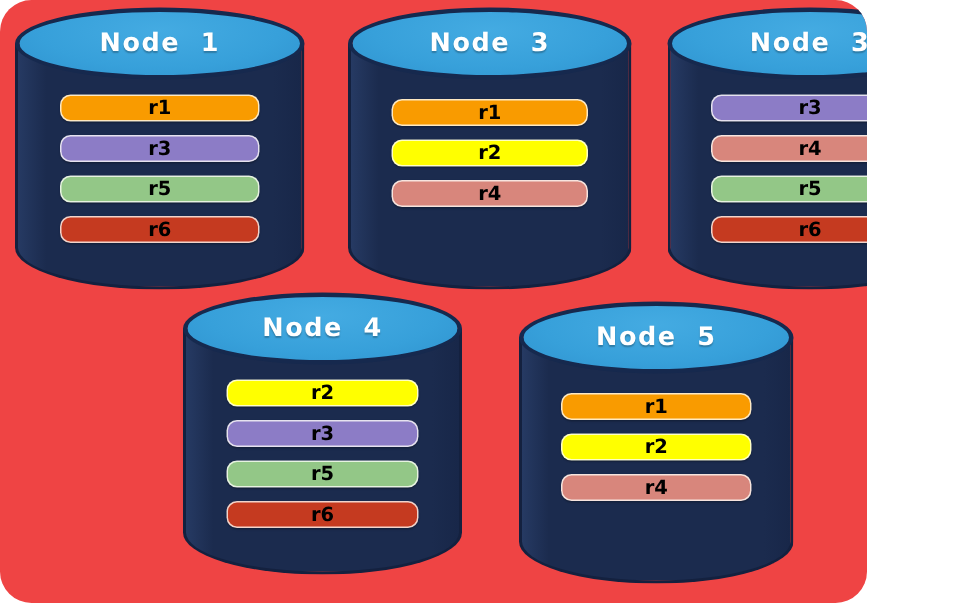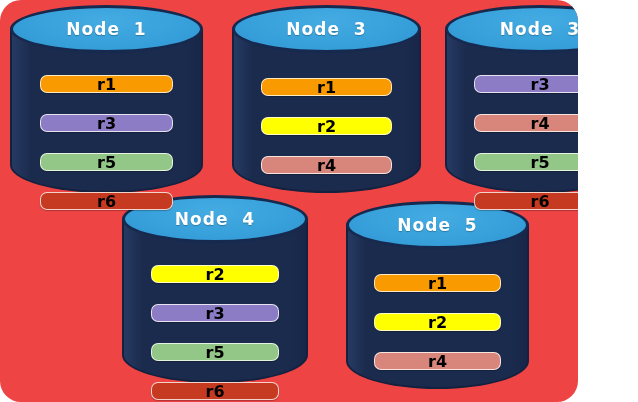--- a/index.html
+++ b/index.html
@@ -68,24 +68,23 @@
   .bars.bars-3 { top: 61px; }
   .bar {
     height: 18px;
     border-radius: 7px;
     border: 1px solid rgba(255,255,250,0.78);
     box-sizing: border-box;
     display: flex;
     align-items: center;
     justify-content: center;
     font-weight: bold;
-    font-size: 16px;
+    font-size: 13px;
     color: #000000;
     box-shadow: 0 1px 1px rgba(0,0,0,0.25);
-    margin-top: 12px;
   }
 </style>
 </head>
 <body>
 
 <div class="canvas">
 
   <div class="node" style="left:10px; top:5px; width:193px;">
     <div class="cyl-body"></div>
     <div class="cyl-top">

